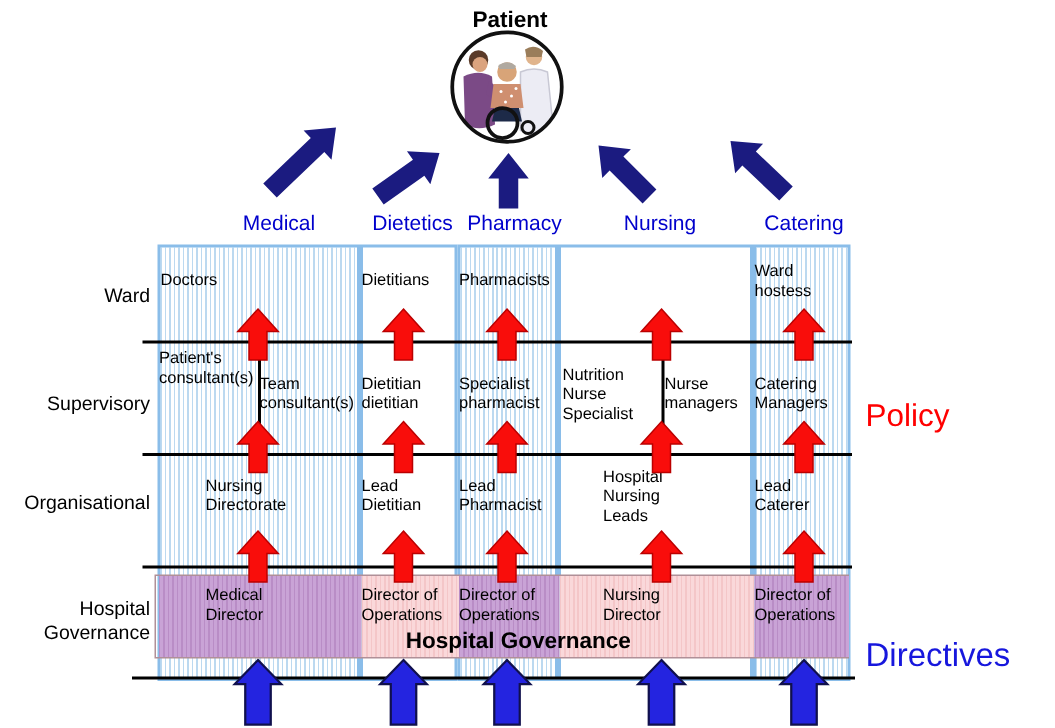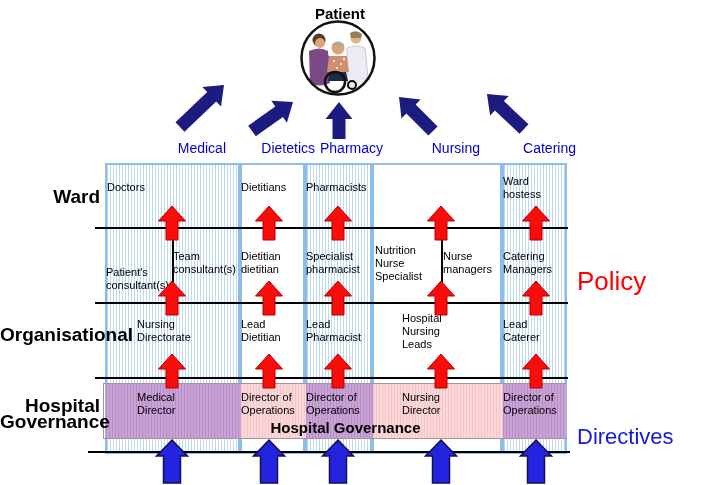--- a/index.html
+++ b/index.html
@@ -16,29 +16,29 @@
   .hline{position:absolute;height:2px;background:var(--line_black);}
   .vline{position:absolute;width:2px;background:var(--line_black);}
   
   #gov-band{position:absolute;left:103px;top:383px;width:463px;height:56px;
     box-sizing:border-box;border:1px solid #b09098;}
   .gov-seg{position:absolute;top:0;height:100%;}
   .gov-pink{background:repeating-linear-gradient(90deg,#f4c6c8 0 1px,var(--pink_band) 1px 3px);}
   .gov-purple{background:repeating-linear-gradient(90deg,#b98dc6 0 1px,var(--purple_band) 1px 3px);}
   
   .rowlabel{position:absolute;left:0;width:100px;text-align:right;
-    font-weight:bold;font-size:19px;line-height:16px;}
-  .colheader{position:absolute;top:140px;width:80px;text-align:right;
+    font-weight:normal;font-size:13px;line-height:16px;}
+  .colheader{position:absolute;top:140px;width:80px;text-align:center;
     font-size:14px;color:var(--header_blue);}
   .cell{position:absolute;font-size:11px;line-height:13px;text-align:left;}
   #banner{position:absolute;left:238px;top:419px;width:215px;text-align:center;
     font-weight:bold;font-size:15px;}
   #patient-label{position:absolute;left:300px;top:5px;width:80px;text-align:center;
     font-weight:bold;font-size:15px;}
-  #policy-label{position:absolute;left:577px;top:266px;font-size:26px;color:var(--policy_red);}
+  #policy-label{position:absolute;left:577px;top:266px;font-size:21px;color:var(--policy_red);}
   #govt-label{position:absolute;left:577px;top:423px;font-size:22px;line-height:28px;color:var(--govt_blue);}
   #overlay{position:absolute;left:0;top:0;pointer-events:none;}
   #patient-photo{position:absolute;left:299px;top:19px;}
 </style>
 </head>
 <body>
 
 <div id="stage">
 
   <div id="patient-label">Patient</div>
@@ -97,29 +97,30 @@
 
   <div class="hline" style="left:95px;top:227px;width:473px"></div>
   <div class="hline" style="left:95px;top:302px;width:473px"></div>
   <div class="hline" style="left:95px;top:377px;width:473px"></div>
   <div class="hline" style="left:88px;top:451px;width:482px"></div>
 
   <div class="vline" style="left:172px;top:228px;height:74px"></div>
   <div class="vline" style="left:441px;top:228px;height:74px"></div>
 
   <div class="rowlabel" style="top:189px">Ward</div>
+  <div class="rowlabel" style="top:261px">Supervisory</div>
   <div class="rowlabel" style="top:327px">Organisational</div>
   <div class="rowlabel" style="top:398px">Hospital Governance</div>
 
   <div class="cell" style="left:107px;top:181px;width:130px">Doctors</div>
   <div class="cell" style="left:241px;top:181px;width:63px">Dietitians</div>
   <div class="cell" style="left:306px;top:181px;width:64px">Pharmacists</div>
   <div class="cell" style="left:503px;top:175px;width:62px">Ward hostess</div>
 
-  <div class="cell" style="left:106px;top:266px;width:78px">Patient's consultant(s)</div>
+  <div class="cell" style="left:106px;top:233px;width:78px">Patient's consultant(s)</div>
   <div class="cell" style="left:173px;top:250px;width:68px">Team consultant(s)</div>
   <div class="cell" style="left:241px;top:250px;width:63px">Dietitian dietitian</div>
   <div class="cell" style="left:306px;top:250px;width:64px">Specialist pharmacist</div>
   <div class="cell" style="left:375px;top:244px;width:64px">Nutrition Nurse Specialist</div>
   <div class="cell" style="left:443px;top:250px;width:58px">Nurse managers</div>
   <div class="cell" style="left:503px;top:250px;width:62px">Catering Managers</div>
 
   <div class="cell" style="left:137px;top:318px;width:70px">Nursing Directorate</div>
   <div class="cell" style="left:241px;top:318px;width:63px">Lead Dietitian</div>
   <div class="cell" style="left:306px;top:318px;width:64px">Lead Pharmacist</div>

